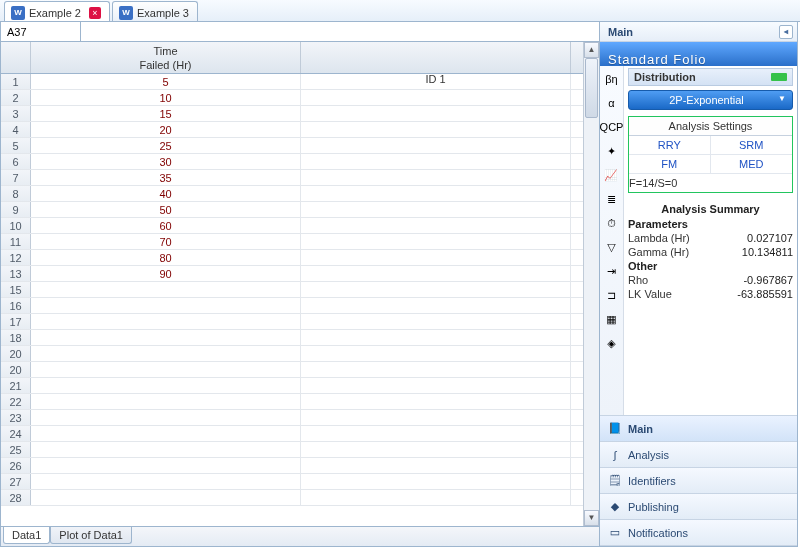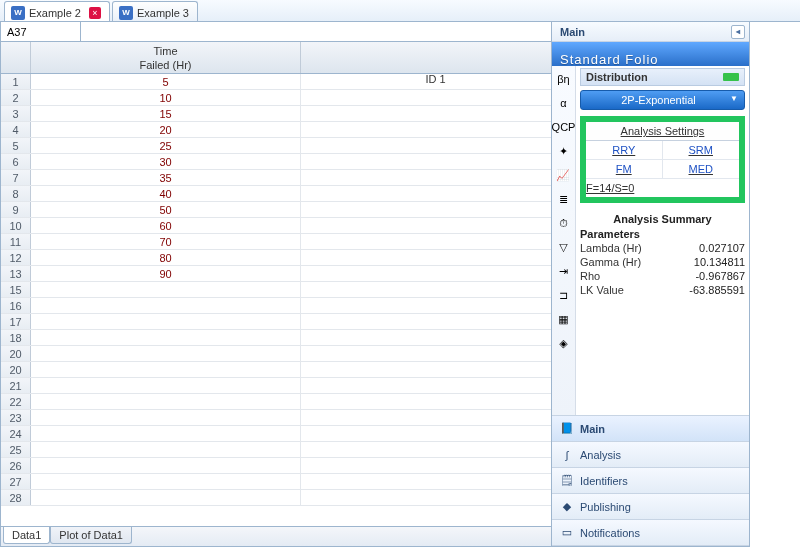--- a/index.html
+++ b/index.html
@@ -9,21 +9,21 @@
 .top-tabs { display: flex; height: 22px; background: linear-gradient(#f7fbff, #e6eff9); border-bottom: 1px solid #9db5ce; padding-left: 4px; align-items: flex-end; }
 .top-tab { height: 20px; padding: 2px 8px 0 6px; background: linear-gradient(#fefefe,#eaf1f9); border: 1px solid #9db5ce; border-bottom: none; border-radius: 3px 3px 0 0; margin-right: 2px; display: flex; align-items: center; gap: 4px; font-size: 11px; color: #333; cursor: pointer; }
 .top-tab.active { background: #fff; }
 .tab-icon { width: 14px; height: 14px; background: #3a6fc4; border-radius: 2px; display: flex; align-items: center; justify-content: center; color: #fff; font-size: 8px; font-weight: bold; }
 .tab-close { width: 12px; height: 12px; background: #d14; color: #fff; border-radius: 2px; font-size: 9px; line-height: 12px; text-align: center; margin-left: 4px; }
 
 
 .main-layout { display: flex; height: 525px; }
 
 
-.left-panel { width: 552px; border: 1px solid #9db5ce; border-top: none; display: flex; flex-direction: column; background: #fff; }
+.left-panel { width: 600px; border: 1px solid #9db5ce; border-top: none; display: flex; flex-direction: column; background: #fff; }
 .cell-ref-bar { display: flex; height: 20px; border-bottom: 1px solid #9db5ce; }
 .cell-ref-box { width: 80px; border-right: 1px solid #9db5ce; padding: 2px 6px; background: #fff; display: flex; align-items: center; }
 .formula-box { flex: 1; padding: 2px 6px; background: #fff; }
 
 .sheet-wrap { flex: 1; overflow: hidden; position: relative; display: flex; }
 .sheet { flex: 1; }
 .sheet-header { display: flex; background: linear-gradient(#f2f5f9,#dde5ee); border-bottom: 1px solid #9db5ce; height: 32px; }
 .rowhdr-corner { width: 30px; border-right: 1px solid #c0cbd8; }
 .colhdr { border-right: 1px solid #c0cbd8; display: flex; flex-direction: column; align-items: center; justify-content: center; color: #333; text-align: center; line-height: 14px; }
 .colhdr.c1 { width: 270px; }
@@ -54,21 +54,21 @@
 .rp-body { flex: 1; display: flex; background: #fff; }
 .tool-col { width: 24px; background: linear-gradient(#f8fbff,#eef3fa); border-right: 1px solid #d5dde8; display: flex; flex-direction: column; align-items: center; padding-top: 4px; gap: 6px; }
 .tool-btn { width: 18px; height: 18px; border: 1px solid transparent; border-radius: 2px; display: flex; align-items: center; justify-content: center; font-size: 11px; cursor: pointer; }
 
 .rp-content { flex: 1; padding: 2px 4px; font-size: 11px; color: #333; }
 .dist-head { background: linear-gradient(#e8f0fb,#d4e2f4); border: 1px solid #b9cbe1; padding: 2px 5px; font-weight: bold; color: #333; display: flex; justify-content: space-between; align-items: center; }
 .dist-flag { width: 16px; height: 8px; background: #35c24a; border-radius: 1px; }
 .dist-dd { margin: 4px 0 6px; background: linear-gradient(#4f9df3,#1a69c7); color: #fff; border: 1px solid #165bab; border-radius: 3px; padding: 3px 18px 3px 10px; position: relative; cursor: pointer; text-align: center; font-size: 11px; }
 .dist-dd::after { content: "▼"; position: absolute; right: 6px; top: 3px; font-size: 8px; }
 
-.settings-box { border: 6px solid #22c55e; margin-bottom: 6px; text-decoration: underline; }
+.settings-box { border: 1px solid #22c55e; margin-bottom: 6px; }
 .settings-title { text-align: center; padding: 3px 0; border-bottom: 1px solid #c6d1df; color: #333; background: #fefefe; }
 .settings-grid { display: grid; grid-template-columns: 1fr 1fr; }
 .sg-cell { padding: 3px 0; text-align: center; border-bottom: 1px solid #e2e7ee; color: #1f52c4; cursor: pointer; }
 .sg-cell:nth-child(odd) { border-right: 1px solid #e2e7ee; }
 .sg-foot { text-align: left; padding: 3px 0; color: #333; }
 
 .summary-title { text-align: center; font-weight: bold; padding: 4px 0 2px; color: #222; }
 .param-head { font-weight: bold; color: #222; padding: 1px 0; }
 .param-row { display: flex; justify-content: space-between; padding: 1px 0; }
 .param-row .k { color: #333; }
@@ -310,20 +310,21 @@
         <div id="params">
             <div class="param-row">
               <span class="k">Lambda (Hr)</span>
               <span class="v">0.027107</span>
             </div>
             <div class="param-row">
               <span class="k">Gamma (Hr)</span>
               <span class="v">10.134811</span>
             </div>
           </div>
+        <div class="param-head">Other</div>
         <div id="other">
             <div class="param-row">
               <span class="k">Rho</span>
               <span class="v">-0.967867</span>
             </div>
             <div class="param-row">
               <span class="k">LK Value</span>
               <span class="v">-63.885591</span>
             </div>
           </div>

